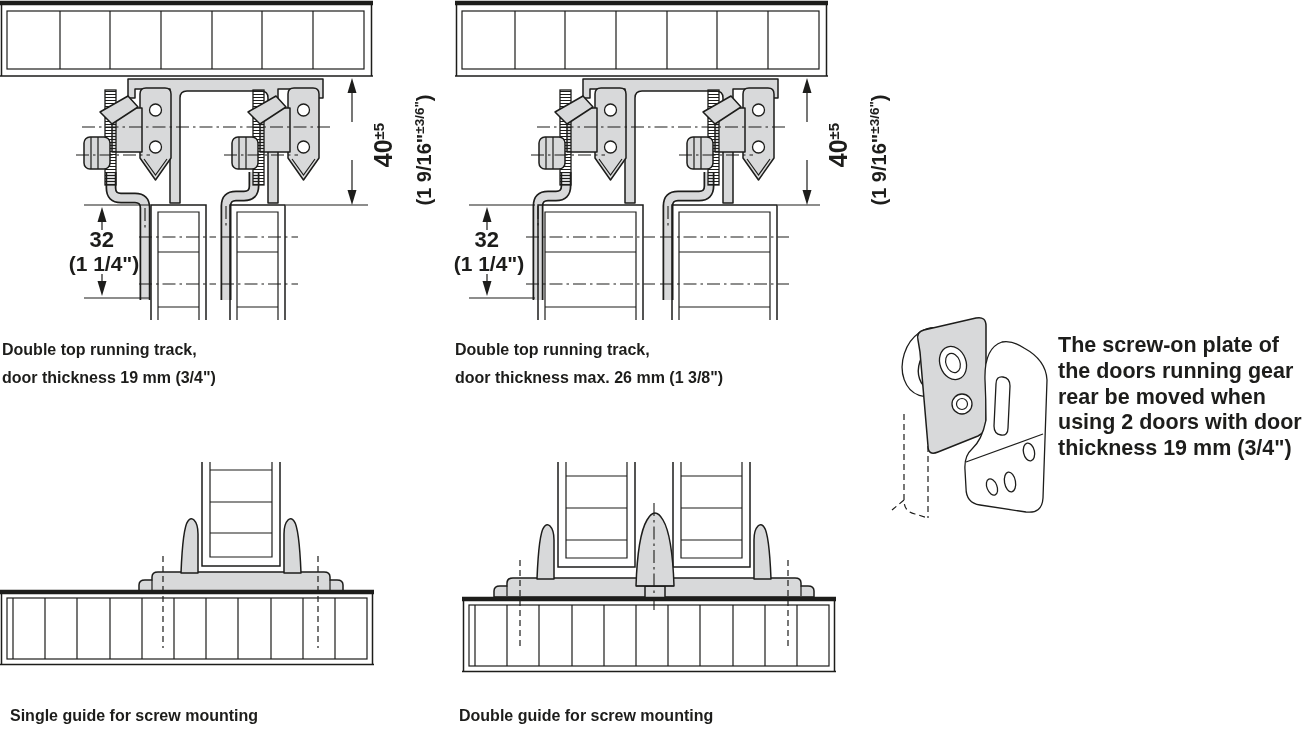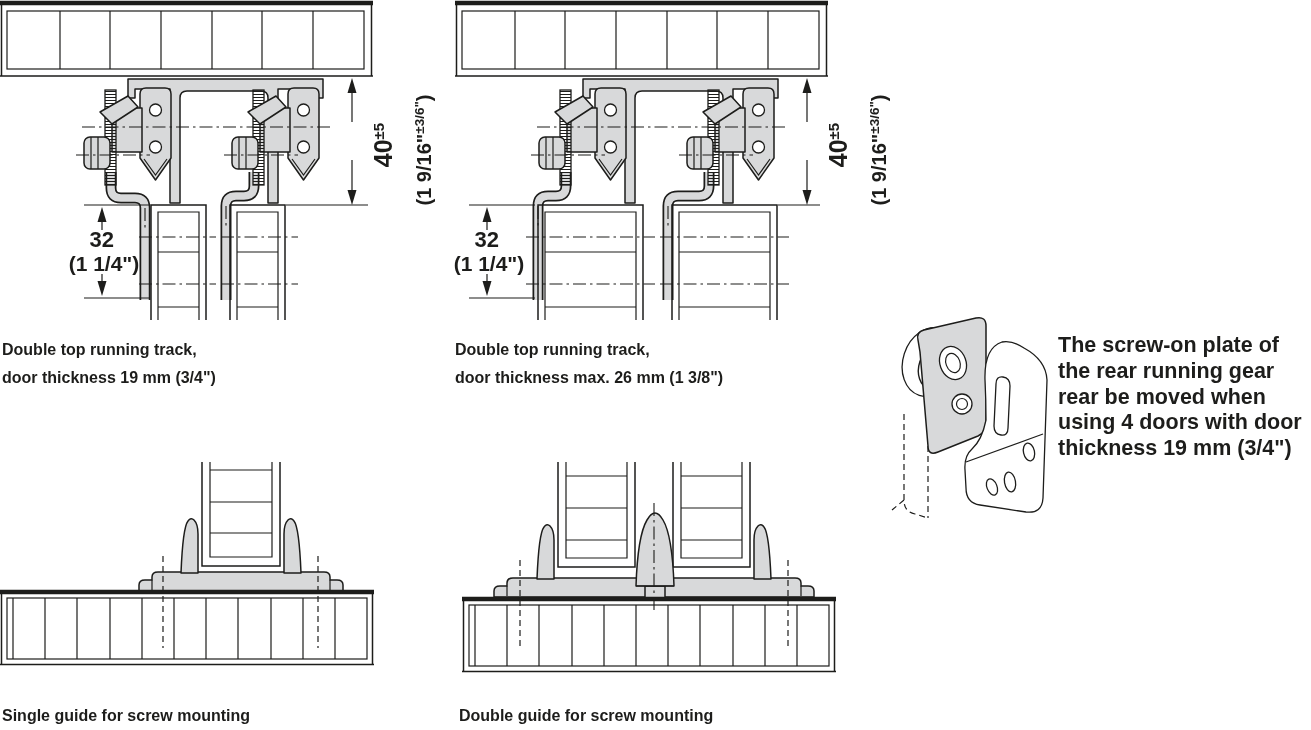--- a/index.html
+++ b/index.html
@@ -202,24 +202,24 @@
 </svg>
 
 <div class="caption" style="left:2px;top:336px;">
   <div>Double top running track,</div>
   <div>door thickness 19 mm (3/4")</div>
 </div>
 <div class="caption" style="left:455px;top:336px;">
   <div>Double top running track,</div>
   <div>door thickness max. 26 mm (1 3/8")</div>
 </div>
-<div class="caption" style="left:2px;top:702px;">Single guide for screw mounting</div>
+<div class="caption" style="left:10px;top:702px;">Single guide for screw mounting</div>
 <div class="caption" style="left:459px;top:702px;">Double guide for screw mounting</div>
 
 <div class="note">
   <div>The screw-on plate of</div>
-  <div>the rear running gear</div>
+  <div>the doors running gear</div>
   <div>rear be moved when</div>
-  <div>using 4 doors with door</div>
+  <div>using 2 doors with door</div>
   <div>thickness 19 mm (3/4")</div>
 </div>
 
 </div>
 
 </body></html>

